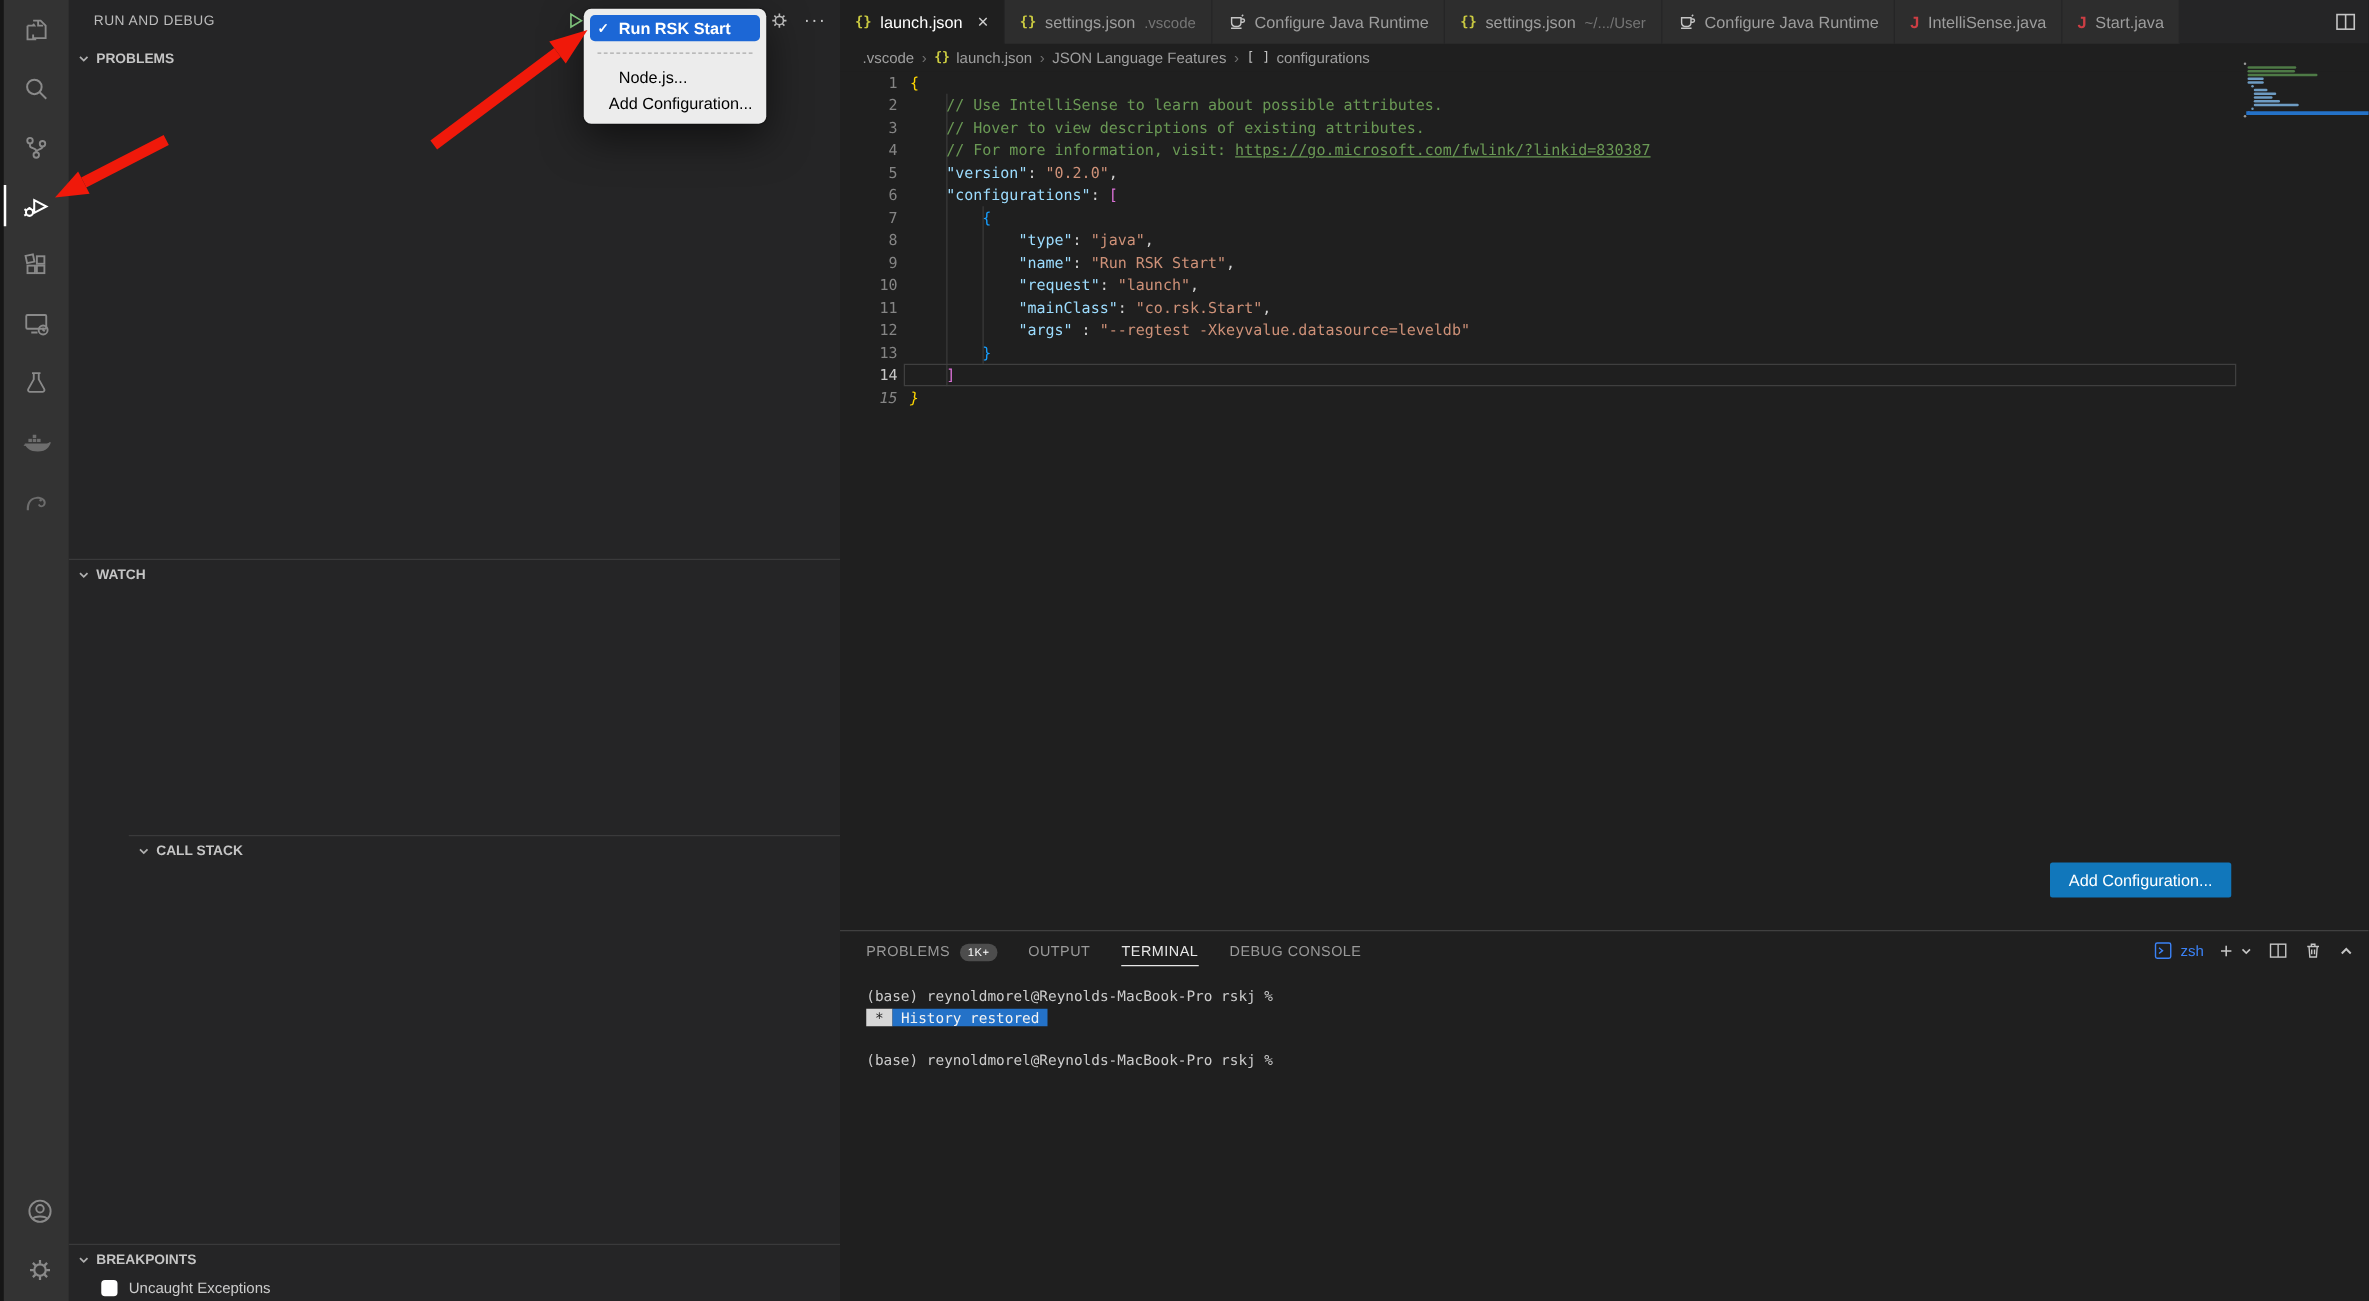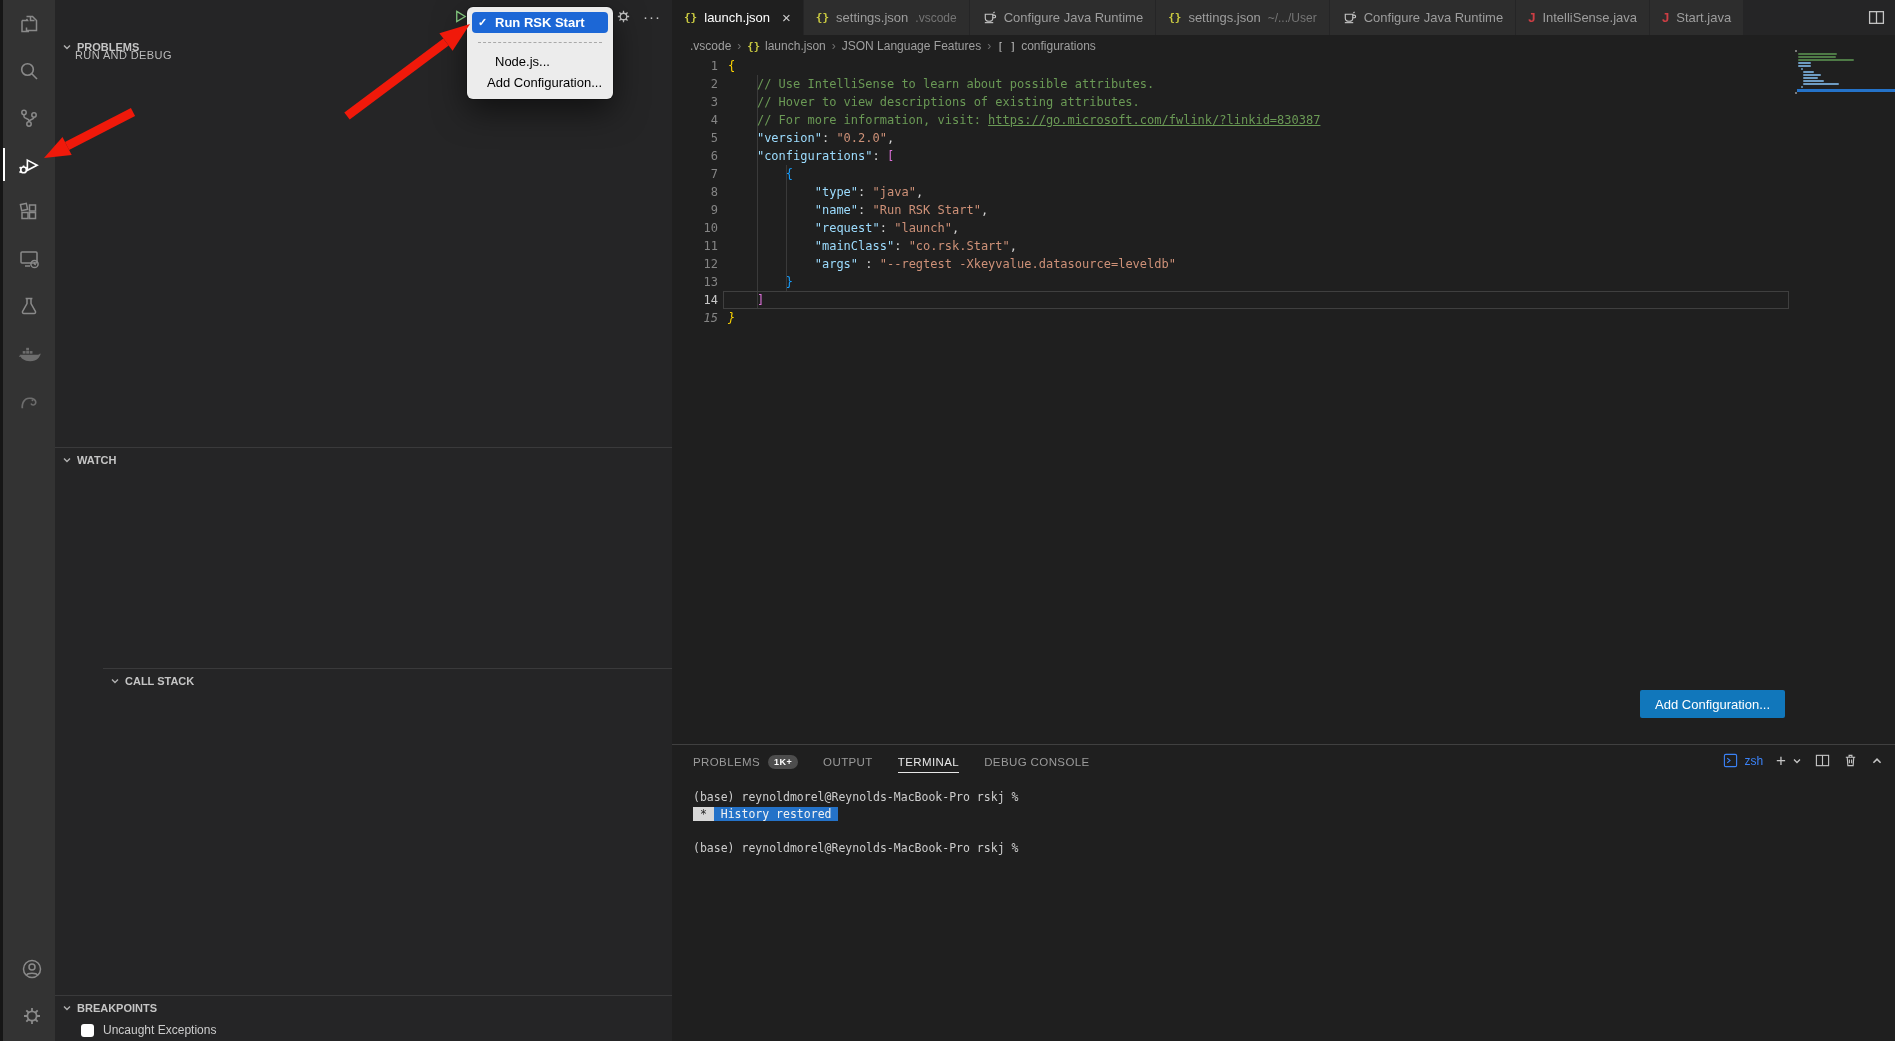--- a/index.html
+++ b/index.html
@@ -14,21 +14,21 @@
     color:#8a8a8a; position:relative; }
   .ab-item.dim { color:#6d6d6d; }
   .ab-item.active { color:#ffffff; }
   .ab-item.active::before { content:""; position:absolute; left:0px; top:7px; bottom:7px; width:2px; background:#ffffff; }
   .ab-bottom { position:absolute; bottom:2px; left:3px; }
 
   
   .sidebar { position:absolute; left:55px; top:0; width:617px; height:100%;
     background:#252526; color:#cccccc; z-index:4; }
   .sidebar-title { height:35px; line-height:35px; padding-left:20px; font-size:11px;
-    color:#bcbcbc; letter-spacing:.4px;margin-top:38px; }
+    color:#bcbcbc; letter-spacing:.4px; }
   .debug-toolbar { position:absolute; top:9px; left:398px; display:flex; align-items:center; gap:10px; }
   .play-icon { color:#89d185; }
   .gear-btn, .dots-btn { position:absolute; top:8px; color:#c5c5c5; }
   .gear-btn { left:560px; }
   .dots-btn { left:588px; font-size:15px; letter-spacing:1px; color:#c5c5c5; }
   .section { position:absolute; left:0; right:0; border-top:1px solid rgba(204,204,204,.13); }
   .section.no-border { border-top:none; }
   .section-header { height:23px; display:flex; align-items:center; gap:5px; padding-left:7px;
     font-size:11px; font-weight:bold; color:#c5c5c5; }
   .chev { color:#b0b0b0; }
@@ -81,21 +81,21 @@
     display:flex; align-items:center; }
 
   
   .panel { position:absolute; left:0; right:0; bottom:0; height:297px; background:#1f1f1f;
     border-top:1px solid #404040; }
   .panel-tabs { height:33px; display:flex; align-items:center; gap:25px; padding-left:21px; }
   .panel-tab { position:relative; height:33px; display:flex; align-items:center; gap:8px;
     font-size:11.5px; letter-spacing:.4px; color:#9a9a9a; }
   .panel-tab.active { color:#e7e7e7; }
   .panel-tab.active::after { content:""; position:absolute; left:0; right:0; bottom:5px; height:1px; background:#e7e7e7; }
-  .badge { background:#4d4d4d; color:#ffffff; font-size:9px; font-weight:bold;
+  .badge { background:#4d4d4d; color:#ffffff; font-size:9px; font-weight:normal;
     padding:2px 6px; border-radius:9px; }
   .panel-toolbar { position:absolute; right:12px; top:7px; display:flex; align-items:center;
     gap:13px; color:#c5c5c5; }
   .shell-group { display:flex; align-items:center; gap:6px; font-size:12px; color:#3b82f6; }
   .term { position:absolute; left:21px; top:44px; font-family:"DejaVu Sans Mono",monospace;
     font-size:11.5px; line-height:17px; color:#cccccc; white-space:pre; }
   .hl-star { background:#d7d7d7; color:#1f1f1f; }
   .hl-blue { background:#2472c8; color:#f2f2f2; }
 
   

